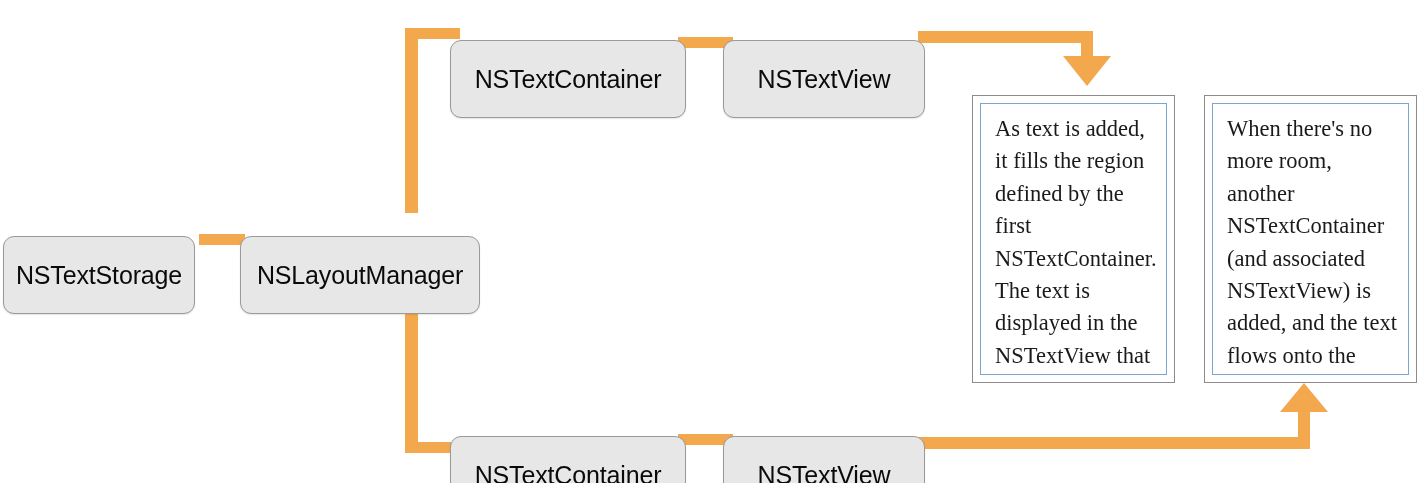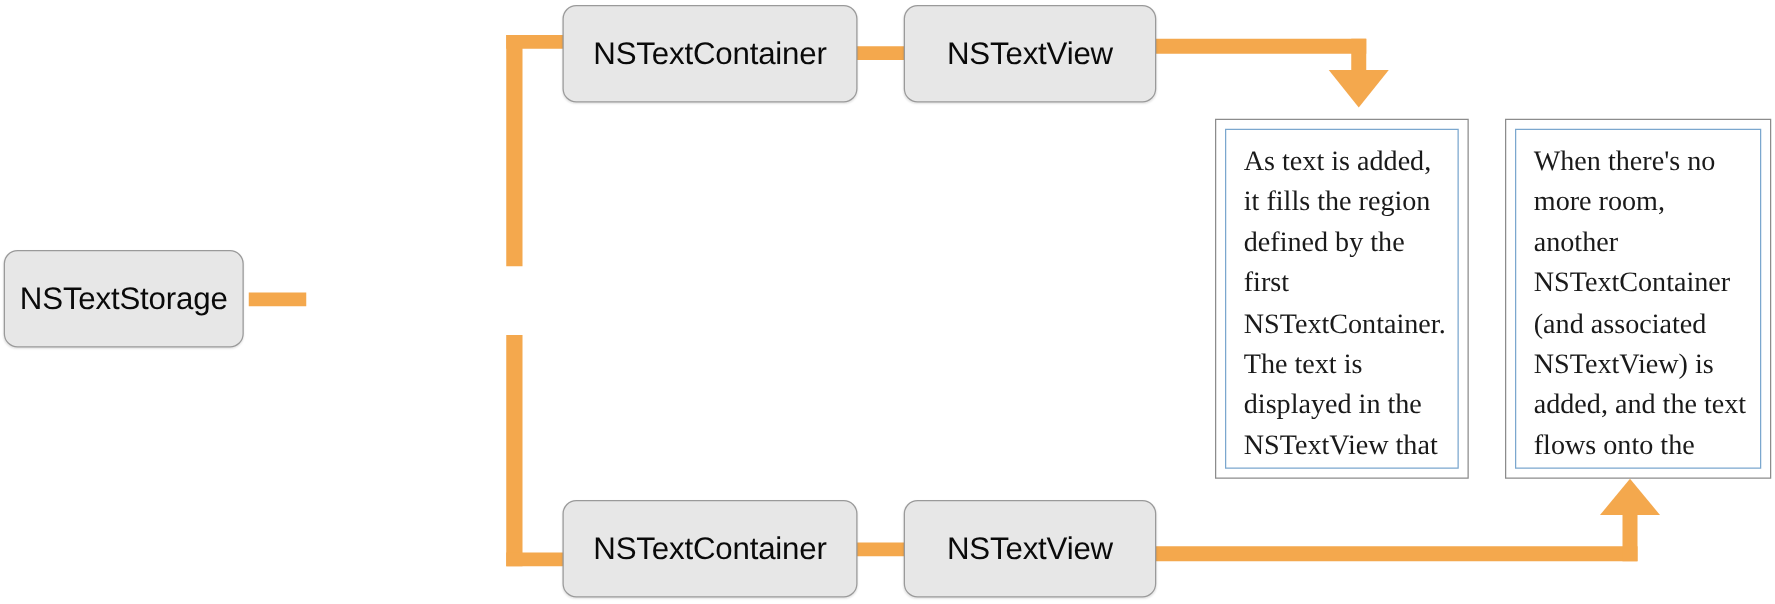--- a/index.html
+++ b/index.html
@@ -30,20 +30,21 @@
     position: absolute;
     z-index: 2;
     box-sizing: border-box;
     background: #e7e7e7;
     border: 1.4px solid #9a9a9a;
     border-radius: 11px;
     display: flex;
     align-items: center;
     justify-content: center;
     box-shadow: 0 1px 1.5px rgba(0,0,0,0.10);
+    margin-top: 36px;
   }
   .node-label {
     font-family: "Liberation Sans", sans-serif;
     font-size: 25px;
     line-height: 1;
     color: #0a0a0a;
     letter-spacing: -0.15px;
     white-space: nowrap;
   }
   
@@ -105,20 +106,23 @@
       <rect x="918" y="437" width="392" height="12" fill="#f4a84d"></rect>
       <rect x="1298" y="412" width="12" height="37" fill="#f4a84d"></rect>
       <polygon points="1280,412 1328,412 1304,383" fill="#f4a84d"></polygon>
     </g>
   </svg>
 
   <div class="node-box" style="left:3px; top:200px; width:192px; height:78px;">
     <span class="node-label">NSTextStorage</span>
   </div>
 
+  <div class="node-box" style="left:240px; top:200px; width:240px; height:78px;">
+    <span class="node-label">NSLayoutManager</span>
+  </div>
 
   <div class="node-box" style="left:450px; top:4px; width:236px; height:78px;">
     <span class="node-label">NSTextContainer</span>
   </div>
 
   <div class="node-box" style="left:723px; top:4px; width:202px; height:78px;">
     <span class="node-label">NSTextView</span>
   </div>
 
   <div class="node-box" style="left:450px; top:400px; width:236px; height:78px;">

